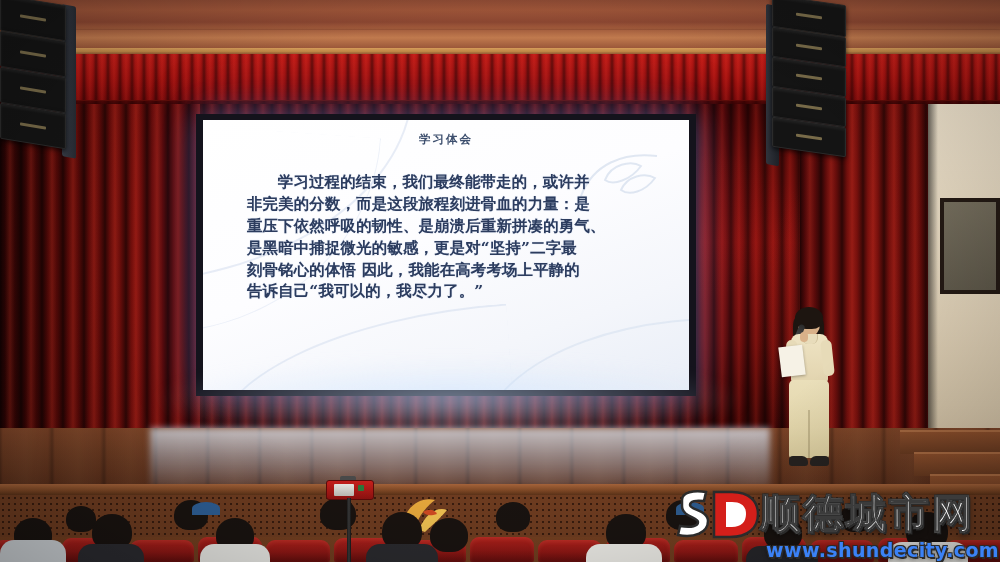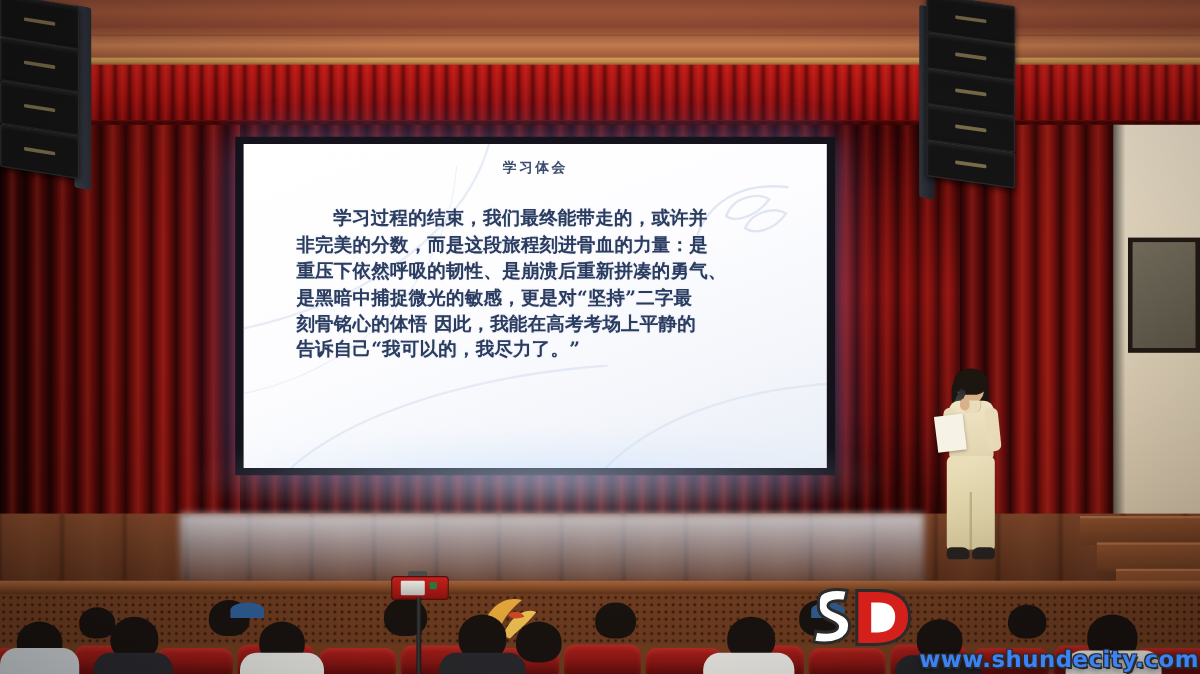--- a/index.html
+++ b/index.html
@@ -566,16 +566,17 @@
   </div>
 
   <div class="vignette"></div>
 
   <div class="watermark">
     <svg class="wm-logo" viewBox="0 0 86 52">
       <path d="M8 12 C8 4, 20 2, 32 4 L30 13 C22 12, 16 13, 16 17 C16 22, 34 22, 34 33 C34 45, 20 50, 4 47 L6 38 C18 40, 24 38, 24 34 C24 29, 8 29, 8 18 Z" fill="#ffffff" stroke="#2b2b2b" stroke-width="2.5"></path>
       <path d="M40 4 L58 4 C76 4, 84 14, 84 26 C84 40, 74 49, 56 49 L40 49 Z" fill="#d41f1a" stroke="#2b2b2b" stroke-width="2.5"></path>
       <path d="M52 14 L58 14 C68 14, 72 19, 72 26 C72 34, 67 39, 58 39 L52 39 Z" fill="#ffffff"></path>
     </svg>
+    <div class="wm-cn">顺德城市网</div>
     <div class="wm-url">www.shundecity.com</div>
   </div>
 
 </div>
 
 </body></html>

